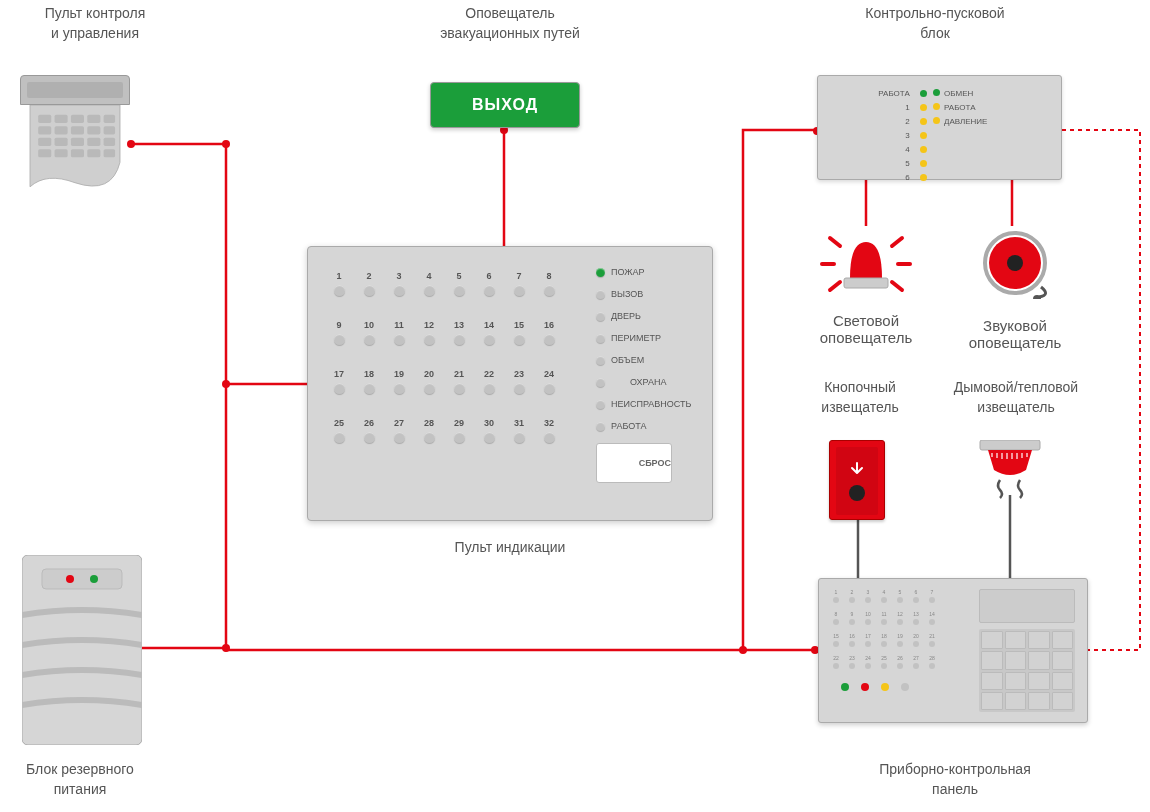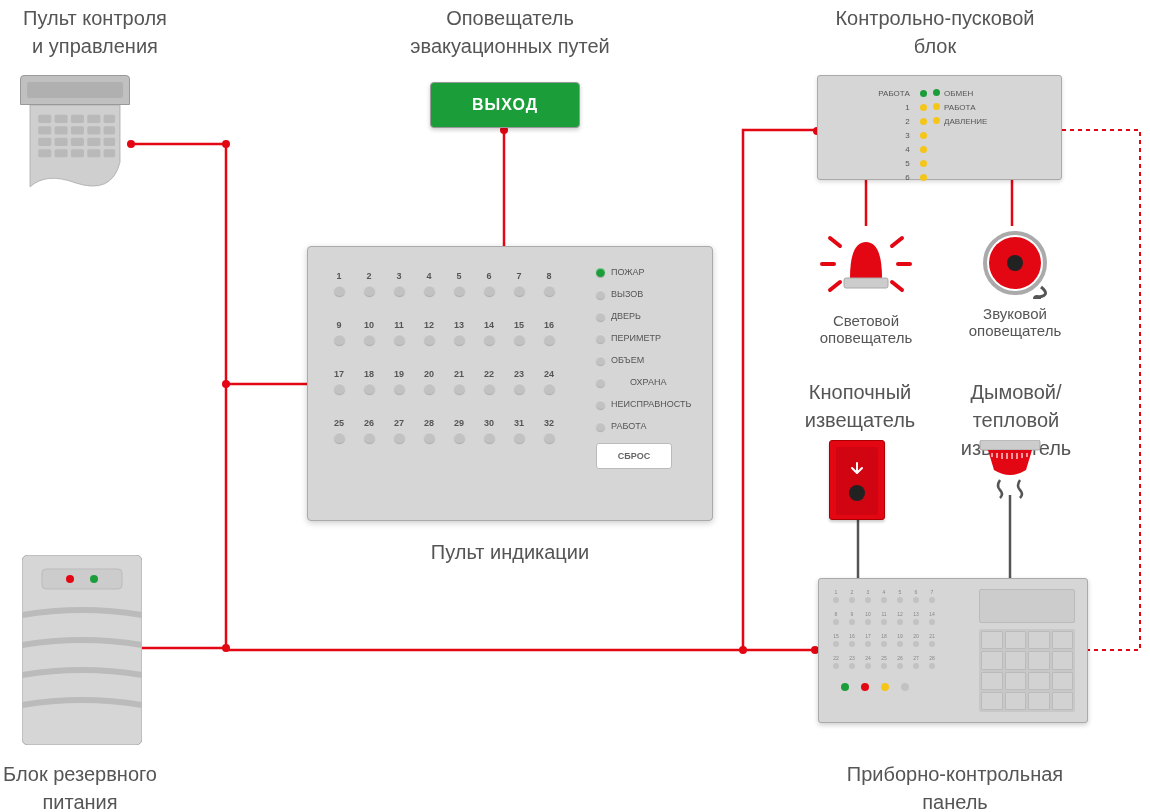--- a/index.html
+++ b/index.html
@@ -1,17 +1,17 @@
 <!DOCTYPE html>
 <html><head>
 <meta charset="utf-8">
 <style>
   * { box-sizing: border-box; margin: 0; padding: 0; }
   body { width: 1150px; height: 812px; font-family: Arial, sans-serif; color: #444; background: #fff; position: relative; }
-  .lbl { position: absolute; text-align: center; font-size: 20px; line-height: 1.4; color: #555; }
+  .lbl { position: absolute; text-align: center; font-size: 14px; line-height: 1.4; color: #555; }
   svg.wiring { position: absolute; top: 0; left: 0; width: 1150px; height: 812px; pointer-events: none; }
   .node { position: absolute; width: 8px; height: 8px; background: #e30613; border-radius: 50%; }
 
   
   .exit-sign { position: absolute; left: 430px; top: 82px; width: 150px; height: 46px; background: #1b9e3a; border: 1px solid #999; border-radius: 4px; box-shadow: 0 2px 4px rgba(0,0,0,.2); display: flex; align-items: center; justify-content: center; }
   .exit-sign span { color: #ffffff; font-weight: bold; font-size: 16px; letter-spacing: 1px; }
 
   
   .keypad { position: absolute; left: 20px; top: 75px; width: 110px; }
   .keypad .screen { width: 100%; height: 30px; background: #c0c0c0; border: 1px solid #999; border-radius: 4px 4px 0 0; }
@@ -34,21 +34,21 @@
   
   .indblock { position: absolute; left: 307px; top: 246px; width: 406px; height: 275px; background: #d6d6d6; border: 1px solid #aaa; box-shadow: 0 2px 6px rgba(0,0,0,.2); border-radius: 4px; display: flex; }
   .indblock .grid { flex: 1; padding: 24px 12px 24px 24px; }
   .indblock .grid .grow { display: flex; gap: 16px; margin-bottom: 24px; }
   .indblock .grid .gcell { width: 14px; text-align: center; font-size: 9px; font-weight: bold; color: #555; }
   .indblock .grid .gcell .dot { width: 11px; height: 11px; background: #c2c2c2; border-radius: 50%; margin: 4px auto 0; box-shadow: inset 0 1px 1px rgba(255,255,255,.5), 0 1px 1px rgba(0,0,0,.2); }
   .indblock .side { width: 130px; padding: 20px 14px; font-size: 9px; color: #555; }
   .indblock .side .srow { display: flex; align-items: center; gap: 6px; margin-bottom: 12px; }
   .indblock .side .sdot { width: 9px; height: 9px; border-radius: 50%; background: #c2c2c2; box-shadow: inset 0 1px 1px rgba(255,255,255,.5), 0 1px 1px rgba(0,0,0,.2); }
   .indblock .side .sdot.active { background: #1b9e3a; }
-  .indblock .reset { margin-top: 12px; background: #fff; border: 1px solid #bbb; border-radius: 3px; padding: 7px 0; text-align: center; font-size: 9px; font-weight: bold; color: #666; width: 76px; }
+  .indblock .reset { margin-top: 12px; background: #fff; border: 1px solid #bbb; border-radius: 3px; padding: 14px 0; text-align: right; font-size: 9px; font-weight: bold; color: #666; width: 76px; }
 
   
   .power { position: absolute; left: 22px; top: 555px; width: 120px; height: 190px; }
 
   
   .mcp { position: absolute; left: 829px; top: 440px; width: 56px; height: 80px; background: #e30613; border: 1px solid #a00; border-radius: 3px; box-shadow: 0 2px 3px rgba(0,0,0,.2); }
   .mcp .inset { margin: 6px; height: 68px; background: #d10512; border-radius: 2px; display: flex; flex-direction: column; align-items: center; justify-content: center; gap: 8px; }
   .mcp .arrow { width: 16px; height: 16px; }
   .mcp .btn { width: 16px; height: 16px; background: #222; border-radius: 50%; }
 
@@ -203,21 +203,21 @@
 </div>
 
 <div class="bell-wrap">
   <svg width="100" height="72" viewBox="0 0 100 72">
     <circle cx="50" cy="36" r="26" fill="#e30613"></circle>
     <circle cx="50" cy="36" r="8" fill="#222"></circle>
     <circle cx="50" cy="36" r="30" fill="none" stroke="#aaa" stroke-width="4"></circle>
     <path d="M 76 60 Q 86 68 74 70" fill="none" stroke="#555" stroke-width="3"></path>
     <circle cx="72" cy="72" r="4" fill="#555"></circle>
   </svg>
-  <div class="sublbl" style="white-space:pre-line;margin-top:2px;">Звуковой
+  <div class="sublbl" style="white-space:pre-line;margin-top:14px;">Звуковой
 оповещатель</div>
 </div>
 
 <div class="indblock">
   <div class="grid" id="indgrid">
       <div class="grow">
         <div class="gcell">1<div class="dot"></div></div>
         <div class="gcell">2<div class="dot"></div></div>
         <div class="gcell">3<div class="dot"></div></div>
         <div class="gcell">4<div class="dot"></div></div>

